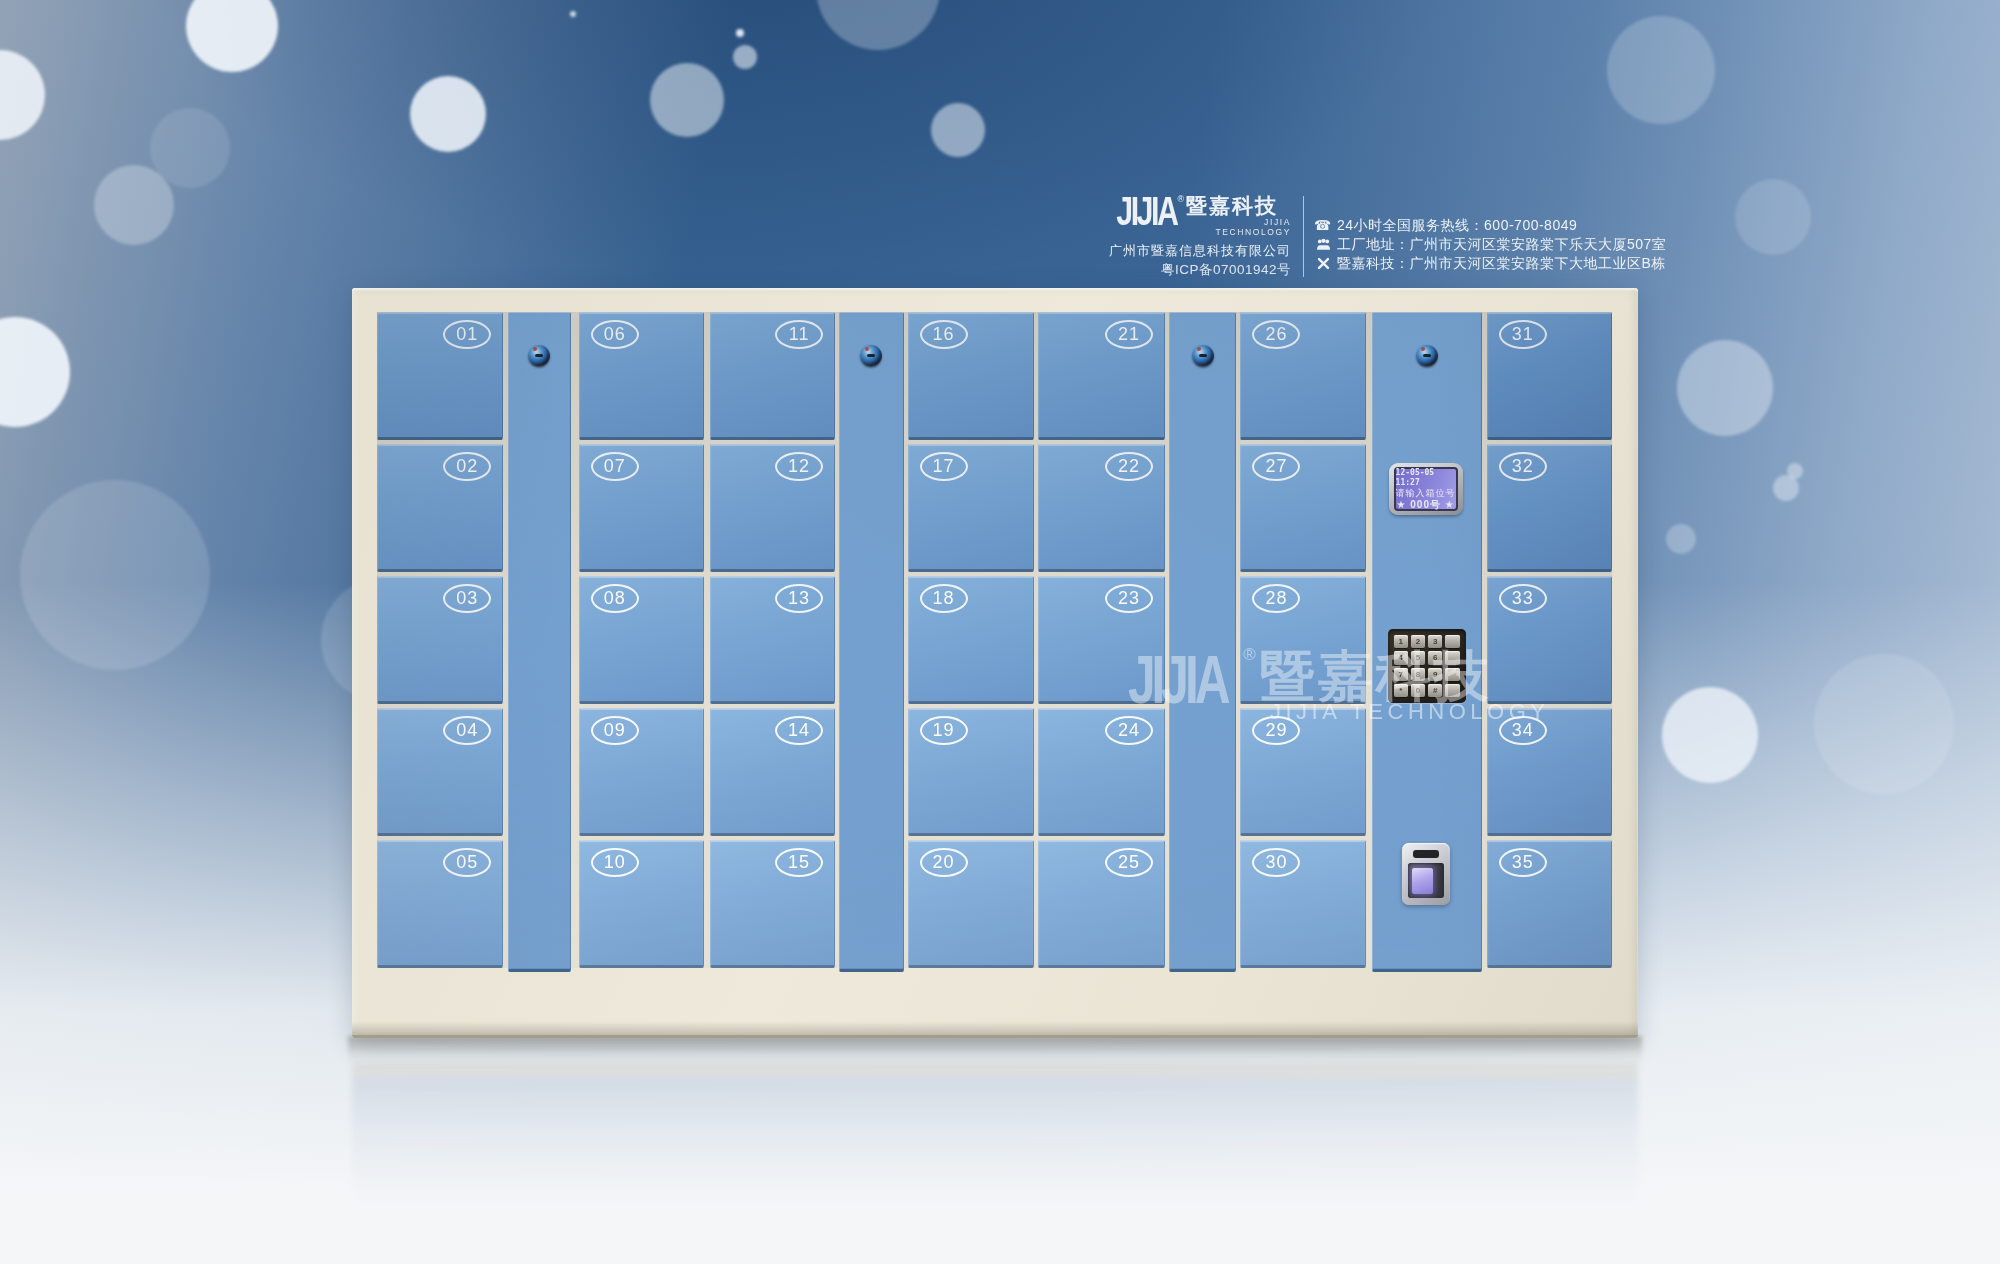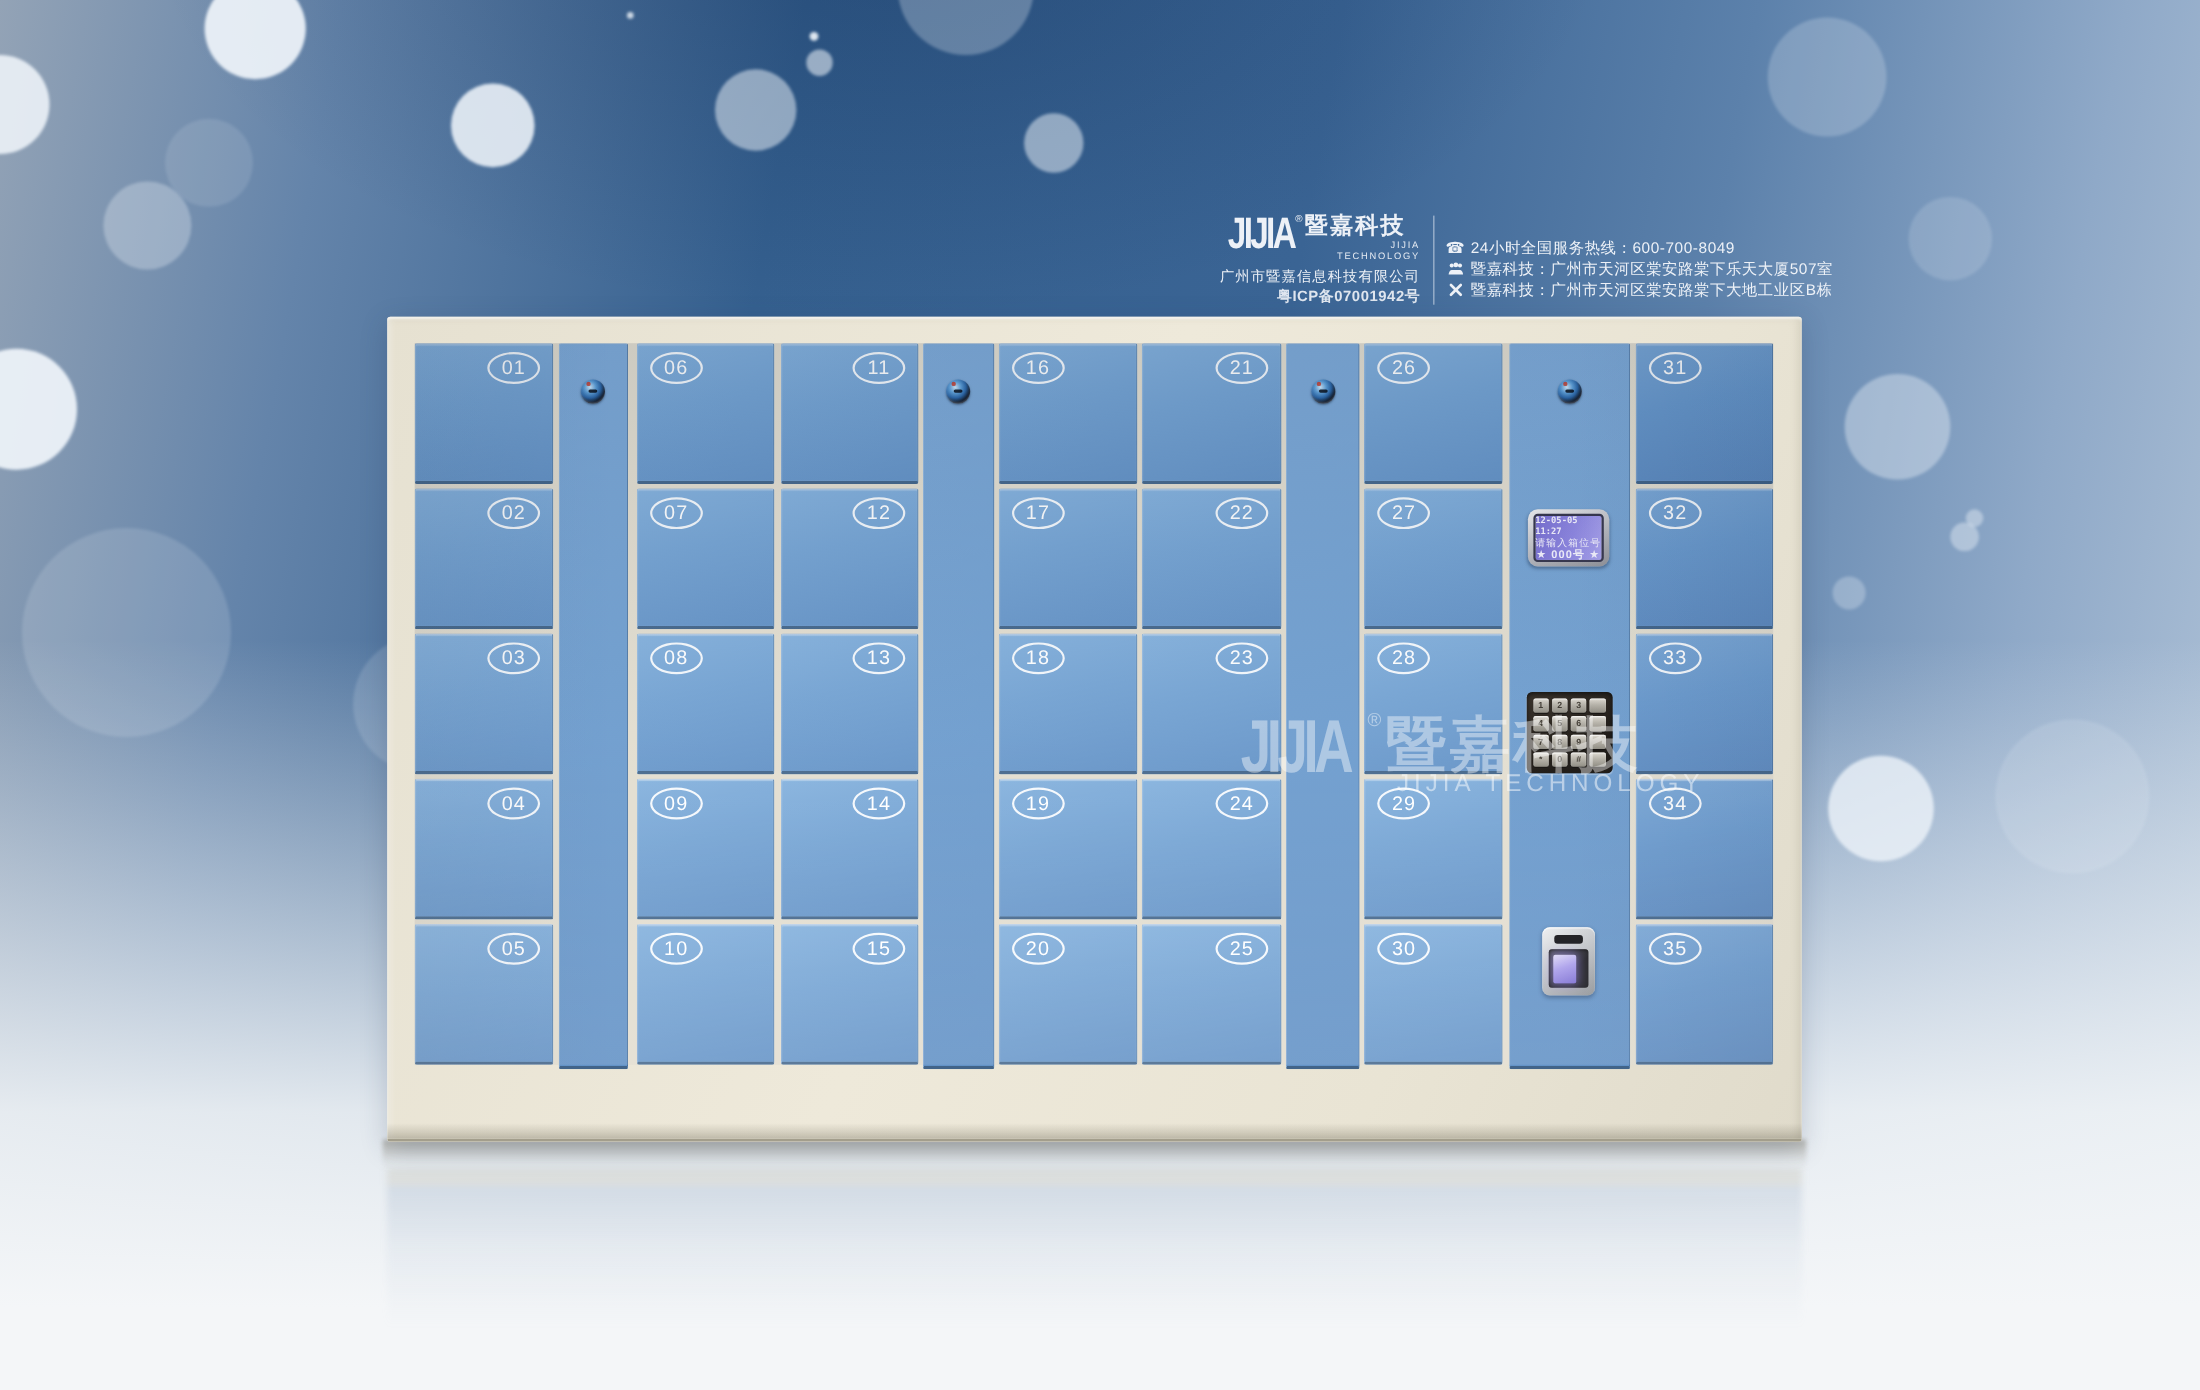--- a/index.html
+++ b/index.html
@@ -16,21 +16,21 @@
   
   #header{position:absolute;left:1103px;top:194px;display:flex;align-items:stretch;color:#edf1f7;}
   .hdr-left{width:188px;text-align:right;display:flex;flex-direction:column;align-items:flex-end;}
   .hdr-logo-row{display:flex;align-items:flex-start;justify-content:flex-end;}
   .hdr-jijia{font-size:37px;font-weight:bold;letter-spacing:-3px;transform:scale(0.82,1.08);transform-origin:right top;line-height:34px;}
   .hdr-reg{font-size:9px;margin:0 2px 0 1px;line-height:10px;}
   .hdr-logo-stack{display:flex;flex-direction:column;align-items:flex-start;}
   .hdr-cn{font-size:21px;font-weight:bold;letter-spacing:2px;line-height:23px;}
   .hdr-en{font-size:8.5px;letter-spacing:1.6px;line-height:10px;opacity:.95;}
   .hdr-company{font-size:13px;letter-spacing:1px;margin-top:5px;line-height:17px;}
-  .hdr-icp{font-size:13.5px;letter-spacing:.5px;margin-top:3px;line-height:15px;opacity:.92;font-weight:bold;}
+  .hdr-icp{font-size:13.5px;letter-spacing:.5px;margin-top:3px;line-height:15px;opacity:.92;}
   .hdr-divider{width:1px;background:rgba(240,245,250,.65);margin:2px 10px 0 12px;}
   .hdr-right{display:flex;flex-direction:column;justify-content:flex-start;padding-top:23px;gap:3px;}
   .hdr-line{display:flex;align-items:center;font-size:14px;line-height:16px;letter-spacing:.5px;white-space:nowrap;}
   .hdr-ic{width:18px;display:inline-flex;justify-content:center;margin-right:5px;font-size:14px;}
   .hdr-ic svg{width:15px;height:13px;}
   
   #cabinet{
     position:absolute;left:352px;top:288px;width:1286px;height:750px;
     background:linear-gradient(115deg,#e6e1d1 0%,#eee9da 45%,#e9e4d4 75%,#e0dbcb 100%);
     box-shadow:0 6px 24px rgba(40,60,90,.22), inset 0 2px 2px rgba(255,255,255,.6), inset -3px 0 8px rgba(130,120,100,.18), inset 3px 0 6px rgba(255,255,255,.35);
@@ -162,21 +162,21 @@
         </div>
         <div class="hdr-line">
           <span class="hdr-ic">
             <svg viewBox="0 0 16 13" fill="#edf1f7">
               <circle cx="4" cy="3.2" r="2"></circle>
               <circle cx="8" cy="2.6" r="2.3"></circle>
               <circle cx="12" cy="3.2" r="2"></circle>
               <path d="M1 12c0-3 1.8-4.6 3-4.6h8c1.2 0 3 1.6 3 4.6z"></path>
             </svg>
           </span>
-          <span>暨嘉科技：广州市天河区棠安路棠下乐天大厦507室</span>
+          <span>工厂地址：广州市天河区棠安路棠下乐天大厦507室</span>
         </div>
         <div class="hdr-line">
           <span class="hdr-ic">
             <svg viewBox="0 0 14 14" stroke="#edf1f7" stroke-width="2.6" stroke-linecap="round">
               <line x1="2.2" y1="2.2" x2="11.8" y2="11.8"></line>
               <line x1="11.8" y1="2.2" x2="2.2" y2="11.8"></line>
             </svg>
           </span>
           <span>暨嘉科技：广州市天河区棠安路棠下大地工业区B栋</span>
         </div>

